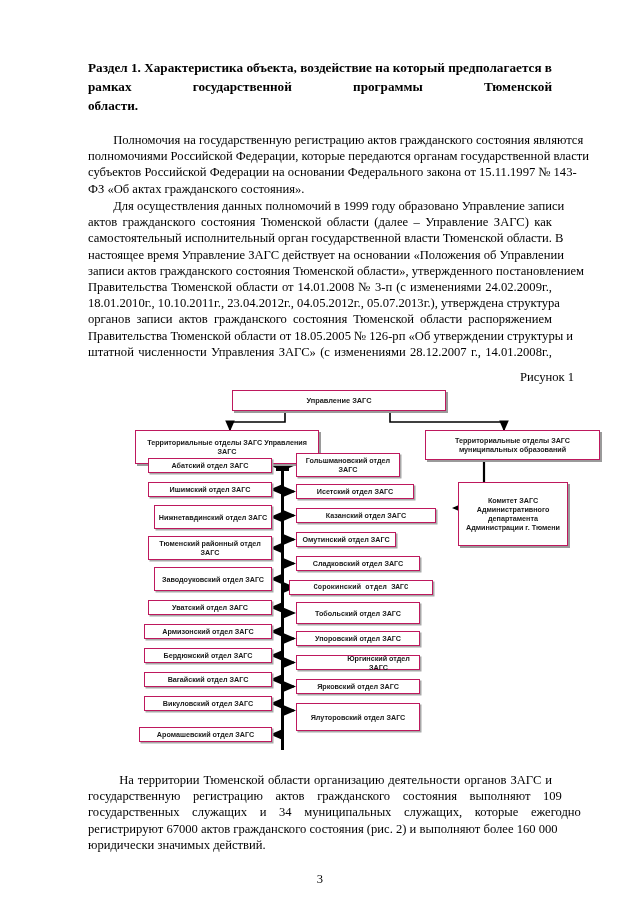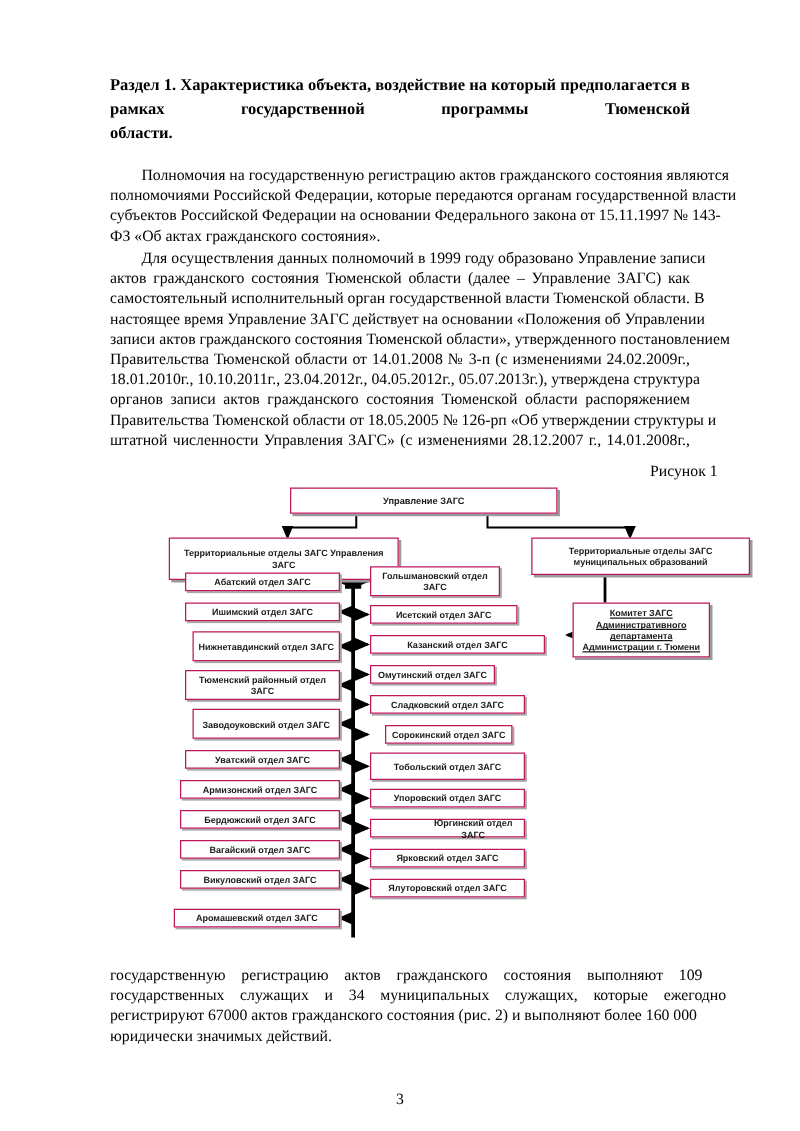--- a/index.html
+++ b/index.html
@@ -29,21 +29,21 @@
   .box{position:absolute;background:#fff;border:1px solid #be185d;
        box-shadow:2px 2px 0 #9a9a9a;
        font-family:"Liberation Sans","DejaVu Sans",sans-serif;
        font-size:7.2px;font-weight:bold;color:#1a1a1a;
        display:flex;align-items:center;justify-content:center;
        text-align:center;line-height:9px;box-sizing:border-box;padding:1px 2px;}
   .box.thin{border-width:1px;box-shadow:1.5px 1.5px 0 #a8a8a8;}
   .root{left:152px;top:0px;width:214px;height:21px;font-size:7.4px;}
   .lgroup{left:55px;top:40px;width:184px;height:34px;}
   .rgroup{left:345px;top:40px;width:175px;height:30px;}
-  .committee{left:378px;top:92px;width:110px;height:44px;text-decoration:underline;}
+  .committee{left:378px;top:92px;width:110px;height:64px;}
 
   .col-l .box{left:76px;}
   .col-r .box{left:217px;}
 
   .spine{position:absolute;left:201px;top:78px;width:3px;height:282px;background:#000;}
   .spine-top-tick{position:absolute;left:196px;top:78px;width:13px;height:3px;background:#000;}
 
   svg.wires{position:absolute;left:0;top:0;width:480px;height:375px;overflow:visible;}
 
   .pagenum{position:absolute;left:0;top:872px;width:640px;text-align:center;
@@ -141,31 +141,32 @@
         <div class="box thin" style="left: 64px; top: 282px; width: 128px; height: 15px;">Вагайский отдел ЗАГС</div>
         <div class="box thin" style="left: 64px; top: 306px; width: 128px; height: 15px;">Викуловский отдел ЗАГС</div>
         <div class="box thin" style="left: 59px; top: 337px; width: 133px; height: 15px;">Аромашевский отдел ЗАГС</div>
       </div>
     <div class="col-r" id="col-right">
         <div class="box thin" style="left: 216px; top: 63px; width: 104px; height: 24px;">Гольшмановский отдел ЗАГС</div>
         <div class="box thin" style="left: 216px; top: 94px; width: 118px; height: 15px;">Исетский отдел ЗАГС</div>
         <div class="box thin" style="left: 216px; top: 118px; width: 140px; height: 15px;">Казанский отдел ЗАГС</div>
         <div class="box thin" style="left: 216px; top: 142px; width: 100px; height: 15px;">Омутинский отдел ЗАГС</div>
         <div class="box thin" style="left: 216px; top: 166px; width: 124px; height: 15px;">Сладковский отдел ЗАГС</div>
-        <div class="box thin" style="left: 228px; top: 190px; width: 102px; height: 15px;">Сорокинский отдел ЗАГС</div>
+        <div class="box thin" style="left: 209px; top: 190px; width: 144px; height: 15px; font-family: Liberation Mono, monospace;">Сорокинский отдел ЗАГС</div>
         <div class="box thin" style="left: 216px; top: 212px; width: 124px; height: 22px;">Тобольский  отдел ЗАГС</div>
         <div class="box thin" style="left: 216px; top: 241px; width: 124px; height: 15px;">Упоровский отдел ЗАГС</div>
         <div class="box thin" style="left: 216px; top: 265px; width: 124px; height: 15px; padding-left: 43px;">Юргинский отдел ЗАГС</div>
         <div class="box thin" style="left: 216px; top: 289px; width: 124px; height: 15px;">Ярковский отдел ЗАГС</div>
-        <div class="box thin" style="left: 216px; top: 313px; width: 124px; height: 15px;">Ялуторовский отдел ЗАГС</div>
+        <div class="box thin" style="left: 216px; top: 313px; width: 124px; height: 28px;">Ялуторовский отдел ЗАГС</div>
       </div>
 
   </div>
 
   <div class="para p3">
+    <span class="l">        На территории Тюменской области организацию деятельности органов ЗАГС и</span>
     <span class="l">государственную    регистрацию    актов    гражданского    состояния    выполняют    109</span>
     <span class="l">государственных    служащих    и    34    муниципальных    служащих,    которые    ежегодно</span>
     <span class="l">регистрируют 67000 актов гражданского состояния (рис. 2) и выполняют более 160 000</span>
     <span class="le">юридически значимых действий.</span>
   </div>
 
   <div class="pagenum">3</div>
 </div>
 
 </body></html>

